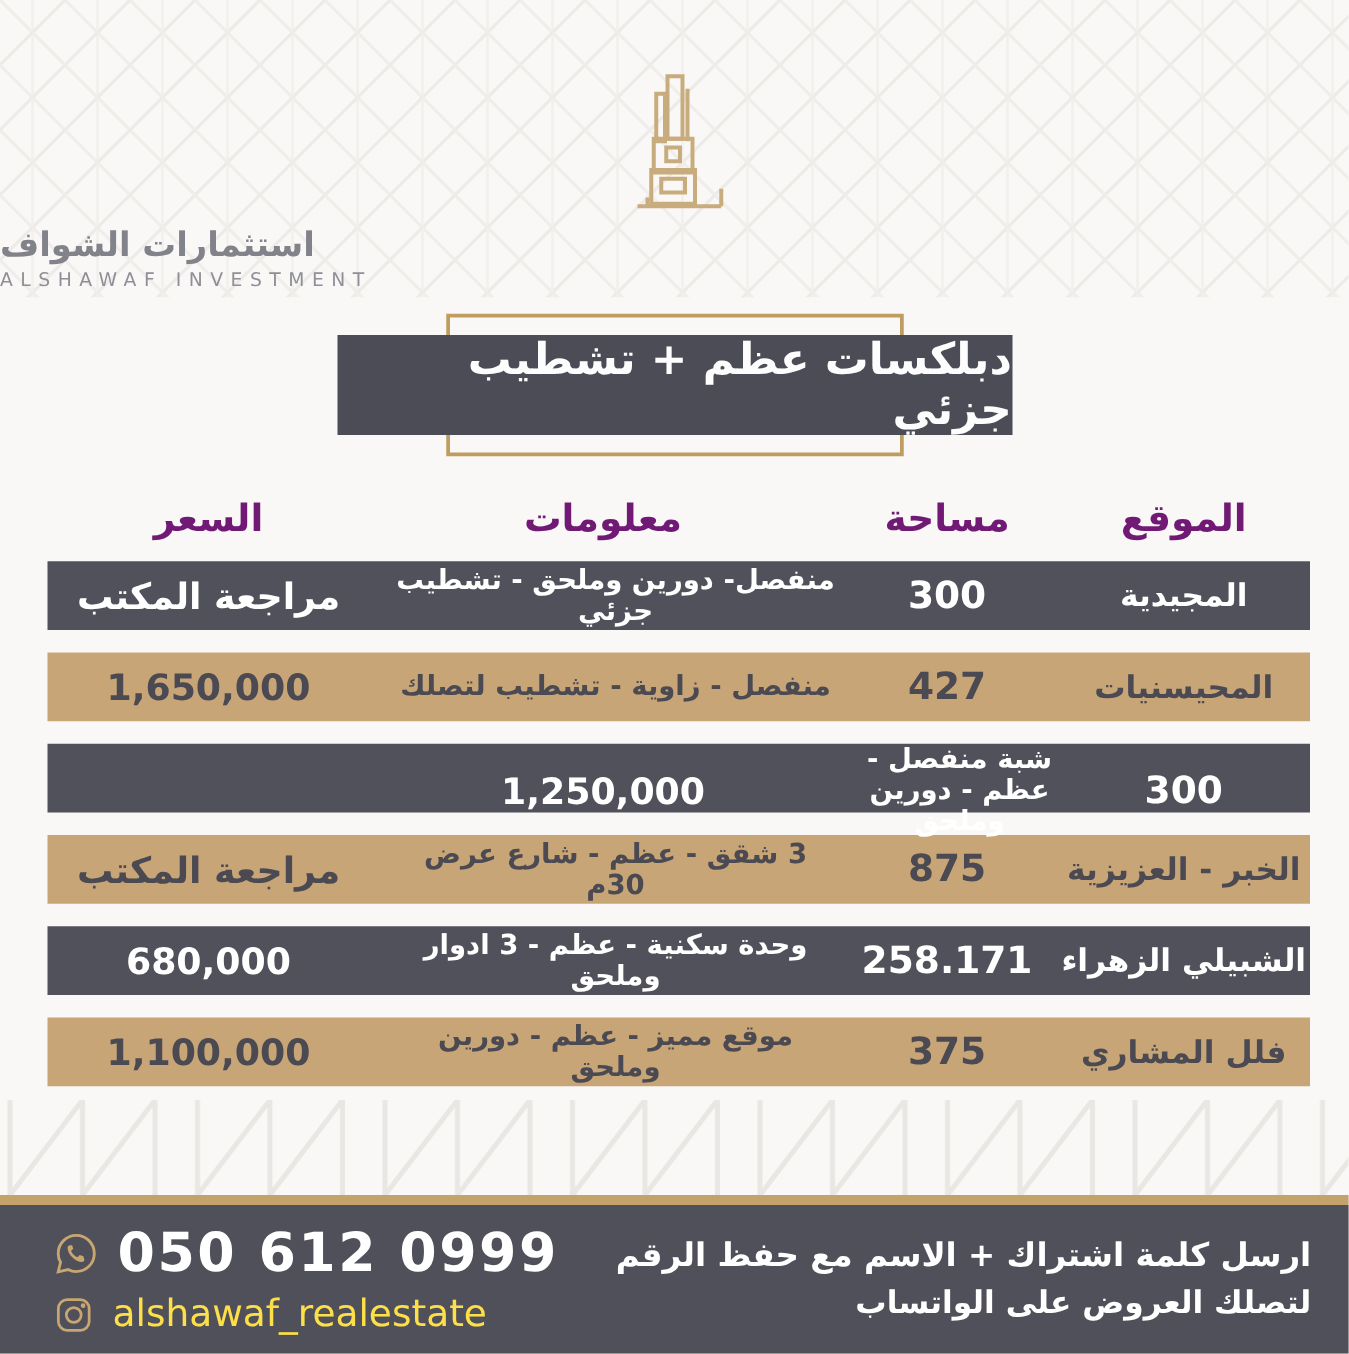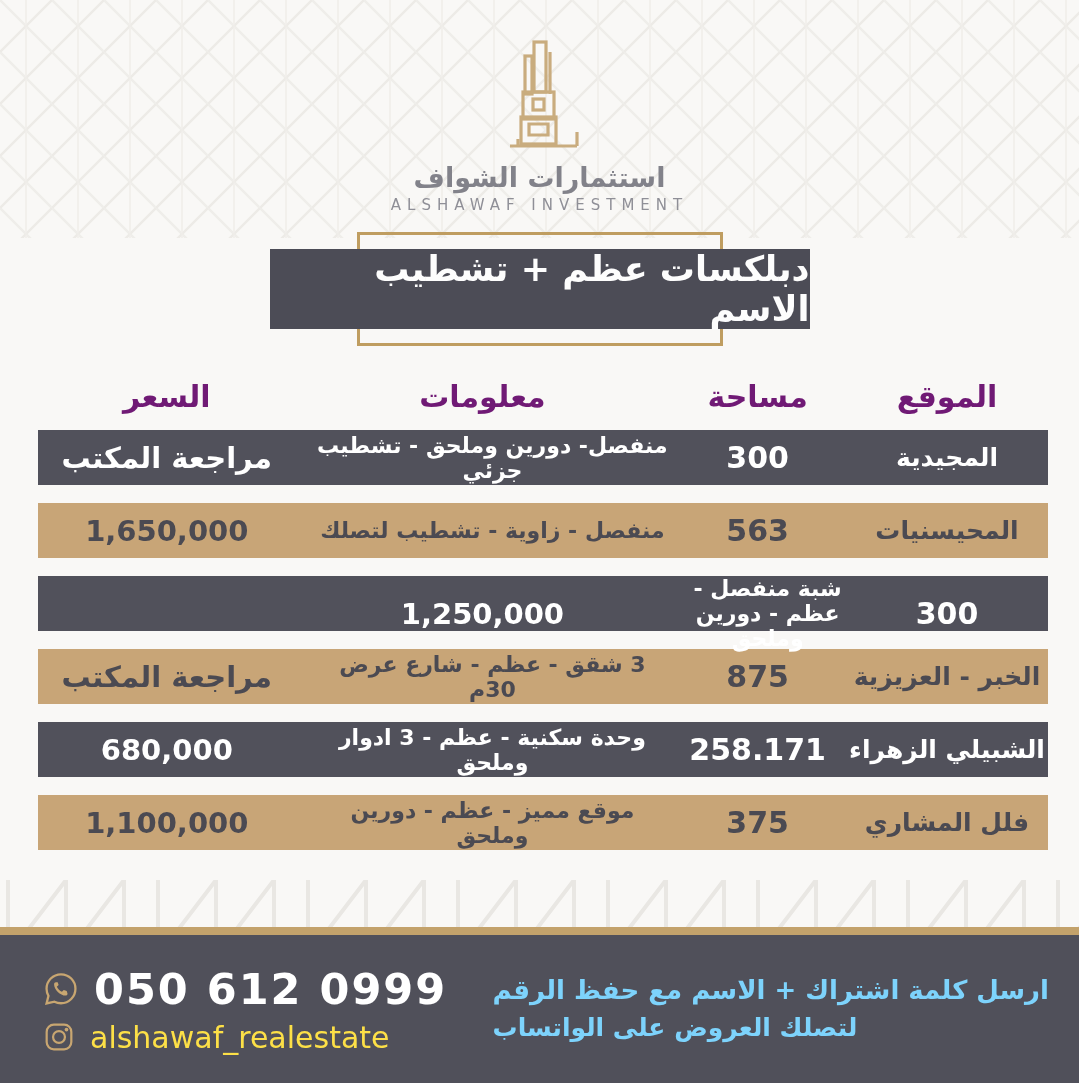--- a/index.html
+++ b/index.html
@@ -9,21 +9,21 @@
     background:#f9f8f6;
     position:relative;
   }
   .page { position:relative; width:1079px; height:1083px; }
 
   
   .pattern-top { position:absolute; top:0; left:0; width:1079px; height:238px; z-index:0; }
   .pattern-band { position:absolute; left:0; bottom:127px; width:1079px; height:76px; z-index:0; }
 
   
-  .logo-block { position:relative; z-index:2; padding-top:40px; text-align:center; }
+  .logo-block { position:relative; z-index:2; padding-top:59px; text-align:left; }
   .logo-mark { display:block; margin:0 auto; }
   .logo-ar { font-size:27px; color:#82828a; font-weight:bold; margin-top:4px; direction:rtl; }
   .logo-en { font-size:15px; color:#8f8f97; letter-spacing:6px; margin-top:3px; }
 
   
   .banner-wrap { position:relative; z-index:2; width:560px; height:116px; margin:18px auto 0 auto; }
   .banner-frame {
     position:absolute; left:50%; top:0; transform:translateX(-50%);
     width:366px; height:114px; border:3px solid #bf9d60;
   }
@@ -49,29 +49,29 @@
   .cell { text-align:center; font-weight:bold; }
   .cell.loc  { font-size:25px; }
   .cell.area { font-size:30px; font-family:"DejaVu Sans", sans-serif; }
   .cell.info { font-size:22px;margin-left:20px; }
   .cell.price{ font-size:29px; }
 
   
   .footer { position:absolute; left:0; bottom:0; width:1079px; z-index:3; }
   .footer-goldline { height:8px; background:#c3a26b; }
   .footer-bar {
-    height:148px; background:#50505a;
+    height:119px; background:#50505a;
     display:flex; justify-content:space-between; align-items:center;
     padding:0 30px 0 42px;
   }
   .contact-col { display:flex; flex-direction:column; gap:6px; }
   .contact-row { display:flex; align-items:center; gap:14px; }
   .phone-text { color:#ffffff; font-size:43px; font-weight:600; letter-spacing:2px; }
   .insta-text { color:#fde047; font-size:30px; font-weight:500; }
-  .note-col { direction:rtl; text-align:left; color:#7dd3fc; padding-left:14px; }
+  .note-col { direction:rtl; text-align:right; color:#ffffff; padding-left:14px; }
   .note-line1 { font-size:26px; font-weight:bold; line-height:1.45; }
   .note-line2 { font-size:25px; font-weight:bold; line-height:1.45; }
 </style>
 </head>
 <body>
 
 <div class="page">
 
   <svg class="pattern-top" width="1079" height="238">
     <defs>
@@ -111,21 +111,21 @@
         <path d="M28 99 V106"></path>
       </g>
     </svg>
     <div class="logo-ar">استثمارات الشواف</div>
     <div class="logo-en">ALSHAWAF INVESTMENT</div>
   </div>
 
   <div class="banner-wrap">
     <div class="banner-frame"></div>
     <div class="banner-dark">
-      <span>دبلكسات عظم + تشطيب الاسم</span>
+      <span>دبلكسات عظم + تشطيب جزئي</span>
     </div>
   </div>
 
   <div class="table-area">
 
     <div class="grid-rtl head-row">
       <div class="head-cell">الموقع</div>
       <div class="head-cell">مساحة</div>
       <div class="head-cell">معلومات</div>
       <div class="head-cell">السعر</div>
@@ -133,21 +133,21 @@
 
     <div class="grid-rtl t-row dark">
       <div class="cell loc">المجيدية</div>
       <div class="cell area">300</div>
       <div class="cell info">منفصل- دورين وملحق - تشطيب جزئي</div>
       <div class="cell price">مراجعة المكتب</div>
     </div>
 
     <div class="grid-rtl t-row tan">
       <div class="cell loc">المحيسنيات</div>
-      <div class="cell area">563</div>
+      <div class="cell area">427</div>
       <div class="cell info">منفصل - زاوية - تشطيب لتصلك</div>
       <div class="cell price">1,650,000</div>
     </div>
 
     <div class="grid-rtl t-row dark">
       <div class="cell area">300</div>
       <div class="cell info">شبة منفصل - عظم - دورين وملحق</div>
       <div class="cell price">1,250,000</div>
     </div>
 

